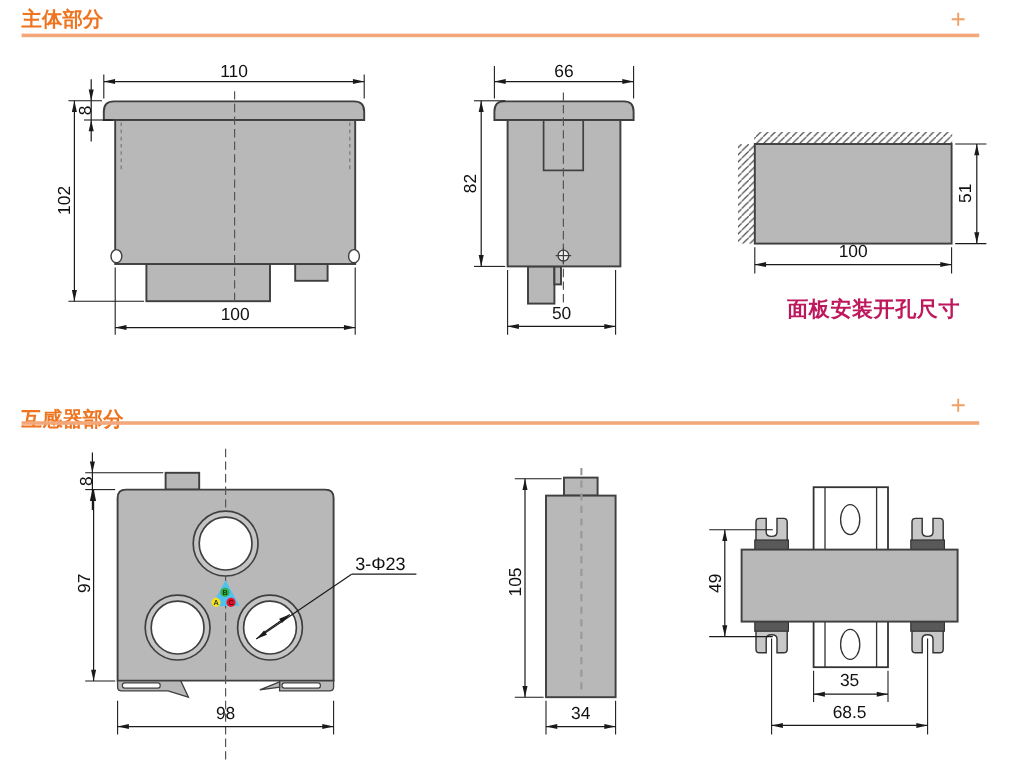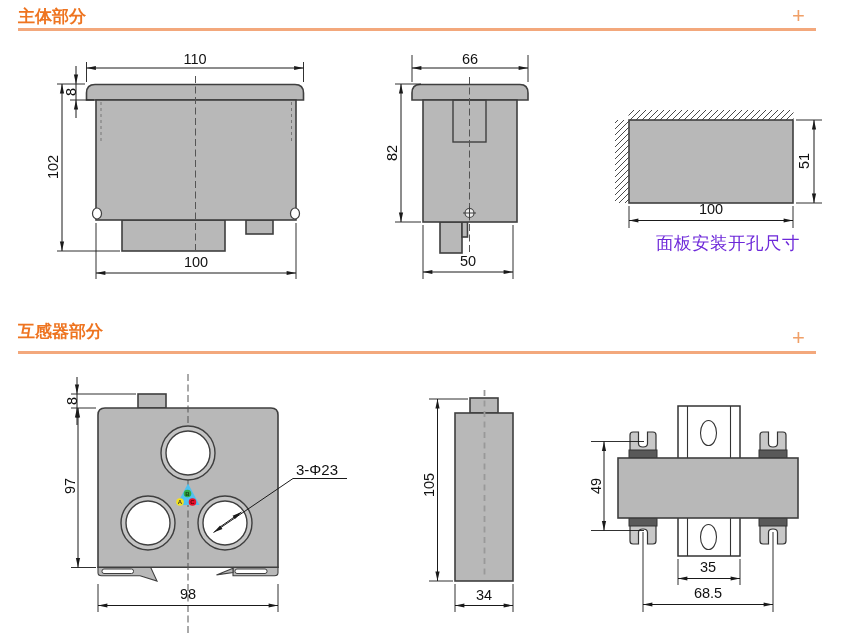--- a/index.html
+++ b/index.html
@@ -1,37 +1,37 @@
 <!DOCTYPE html>
 <html><head>
 <meta charset="utf-8">
 <style>
   html,body{margin:0;padding:0;}
   body{width:843px;height:634px;background:#fff;position:relative;overflow:hidden;font-family:"Liberation Sans",sans-serif;}
   .hdr-title{position:absolute;left:18px;font-size:17px;font-weight:bold;color:#ee7420;text-align:right;}
   .hdr-rule{position:absolute;left:18px;width:798px;height:3px;background:#f3a87c;}
   .hdr-plus{position:absolute;left:792px;font-size:22px;font-weight:400;color:#f0a068;}
-  .caption{position:absolute;left:656px;top:231px;font-size:17.5px;font-weight:normal;color:#6d28d9;letter-spacing:0.5px;}
+  .caption{position:absolute;left:656px;top:245px;font-size:17.5px;font-weight:bold;color:#be185d;letter-spacing:0.5px;}
   svg{position:absolute;left:0;top:0;}
   .dim{font-family:"Liberation Sans",sans-serif;font-size:14.5px;fill:#111;}
   .lbl{font-family:"Liberation Sans",sans-serif;font-size:15px;fill:#111;}
   .ph{font-family:"Liberation Sans",sans-serif;font-size:6px;font-weight:bold;}
   .ol{fill:#b8b8b8;stroke:#3f3f3f;stroke-width:1.6;}
   .oln{fill:none;stroke:#3f3f3f;stroke-width:1.4;}
   .dimln{stroke:#1a1a1a;stroke-width:1;fill:none;}
   .thin{stroke:#1a1a1a;stroke-width:0.9;fill:none;}
 </style>
 </head>
 <body>
 
 <div class="hdr-title" style="top:5px">主体部分</div>
 <div class="hdr-plus" style="top:3px">+</div>
 <div class="hdr-rule" style="top:28px"></div>
 
-<div class="hdr-title" style="top:320px">互感器部分</div>
+<div class="hdr-title" style="top:338px">互感器部分</div>
 <div class="hdr-plus" style="top:325px">+</div>
 <div class="hdr-rule" style="top:351px"></div>
 
 <div class="caption">面板安装开孔尺寸</div>
 
 <svg width="843" height="634" viewBox="0 0 843 634">
 <defs>
   <marker id="arw" markerUnits="userSpaceOnUse" markerWidth="11" markerHeight="8" refX="9.8" refY="4" orient="auto-start-reverse">
     <path d="M0.4,1.9 L9.8,4 L0.4,6.1 Z" fill="#1a1a1a"></path>
   </marker>

